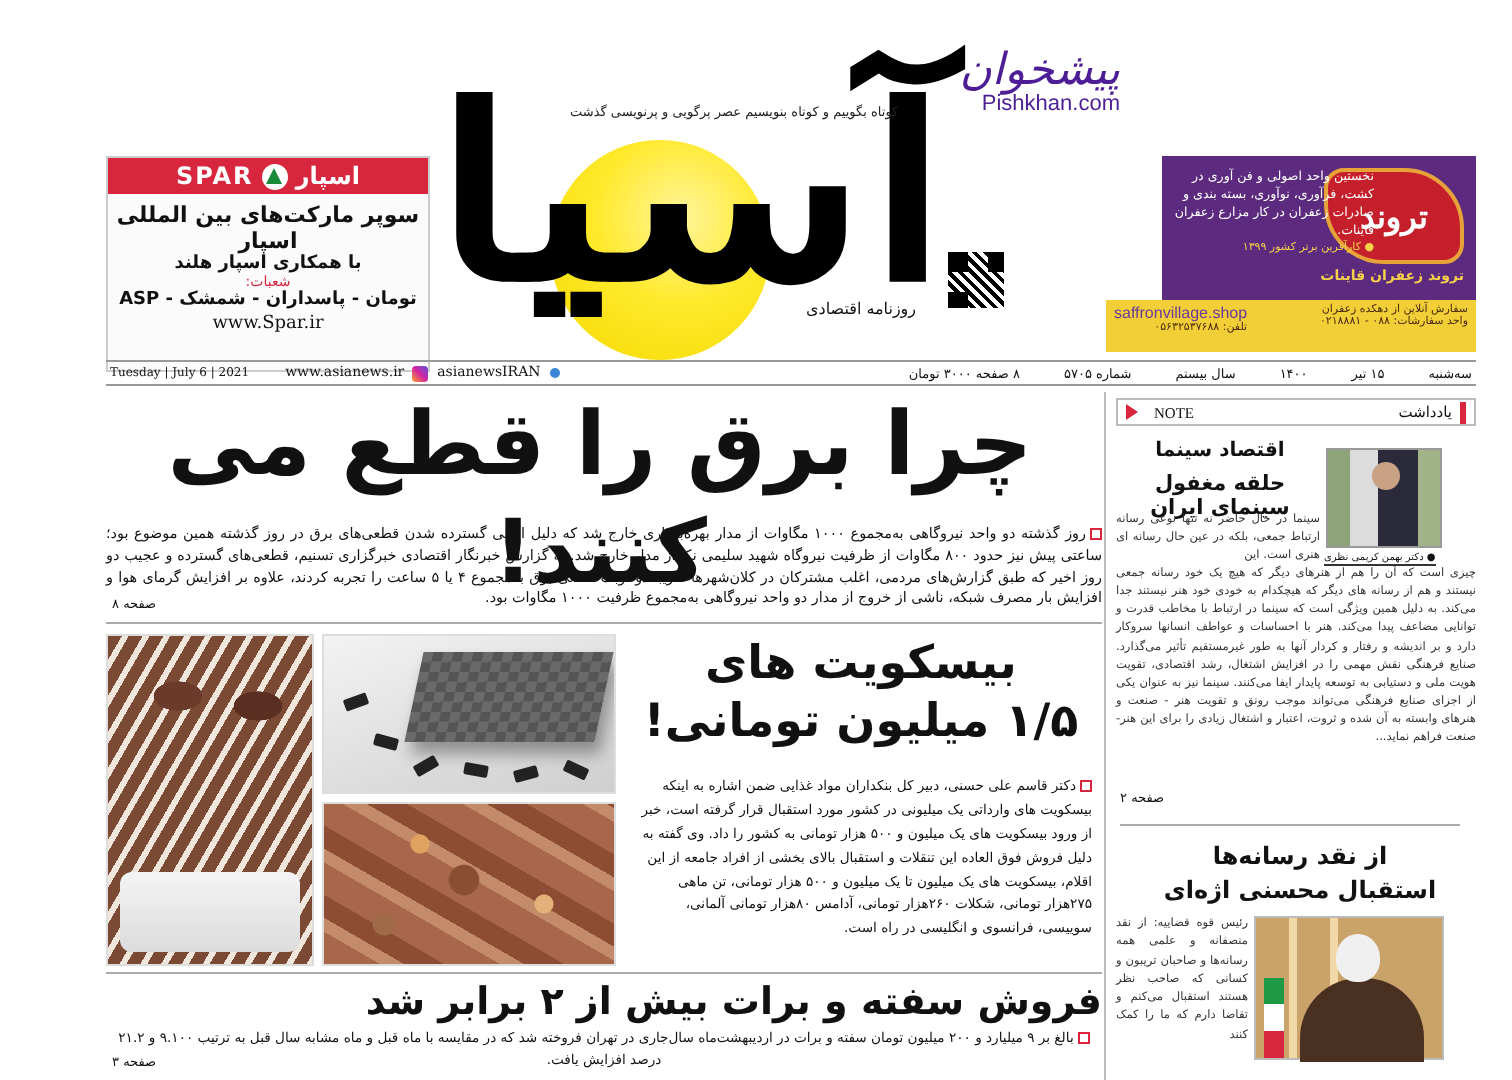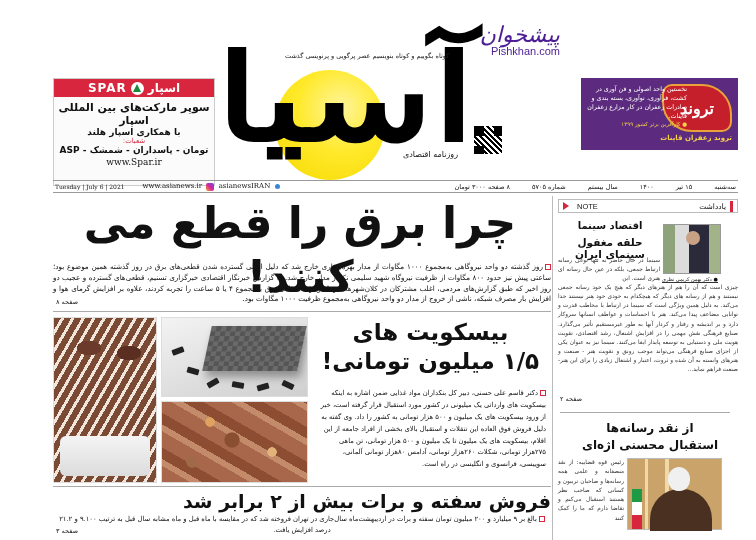--- a/index.html
+++ b/index.html
@@ -82,21 +82,21 @@
   .biscuit-head { left: 318px; top: 318px; width: 225px; text-align: center; font-size: 23px; font-weight: bold; line-height: 1.25; direction: rtl; }
   .biscuit-body { left: 318px; top: 388px; width: 228px; font-size: 6.8px; line-height: 1.75; direction: rtl; }
 
   .promis-head { left: 53px; top: 490px; width: 498px; text-align: right; font-size: 19px; font-weight: bold; direction: rtl; }
   .promis-body { left: 53px; top: 514px; width: 498px; font-size: 6.8px; line-height: 1.6; direction: rtl; text-align: center; }
   .promis-page { left: 56px; top: 527px; }
 
   
   .col-rule { left: 552px; top: 196px; width: 1px; height: 344px; background: #bbb; }
   .note-bar { left: 558px; top: 199px; width: 180px; height: 14px; border: 1px solid #bbb; display: flex; justify-content: space-between; align-items: center; padding: 0 4px; font-size: 7.5px; }
-  .note-bar .note-en { font-family: Liberation Sans, sans-serif; display: flex; gap: 8px; }
+  .note-bar .note-en { font-family: Liberation Serif, serif; display: flex; gap: 8px; }
   .tri-red { width: 0; height: 0; border-top: 4px solid transparent; border-bottom: 4px solid transparent; border-left: 6px solid #d7263d; }
   .bar-red { width: 3px; height: 11px; background: #d7263d; margin-left: 4px; display: inline-block; vertical-align: middle; }
   .op-photo { left: 663px; top: 224px; width: 58px; height: 50px; background: linear-gradient(90deg,#8fa37a 0 20%,#dcdcdc 20% 45%,#2a2a3a 45% 80%,#a2b38a 80%); border: 1px solid #999; }
   .op-photo::after { content:""; position:absolute; left:22px; top:6px; width:14px; height:14px; border-radius:50%; background:#c9a285; }
   .op-caption { left: 662px; top: 276px; font-size: 5px; direction: rtl; border-bottom: 1px solid #333; }
   .op-kicker { left: 560px; top: 220px; width: 100px; text-align: center; font-size: 10px; font-weight: bold; direction: rtl; }
   .op-title { left: 558px; top: 236px; width: 104px; text-align: center; font-size: 10.5px; font-weight: bold; direction: rtl; }
   .op-body-a { left: 558px; top: 256px; width: 102px; font-size: 5.8px; line-height: 1.55; direction: rtl; text-align: justify; color: #333; }
   .op-body-b { left: 558px; top: 283px; width: 180px; font-size: 5.8px; line-height: 1.58; direction: rtl; text-align: justify; color: #333; }
   .op-page { left: 560px; top: 395px; }
@@ -141,20 +141,30 @@
 
 <div class="abs trend-ad">
   <div class="trend-top">
     <div class="trend-logo">تروند</div>
     <div class="trend-brandline">تروند زعفران قاینات</div>
     <div class="trend-copy">
       <div>نخستین واحد اصولی و فن آوری در کشت، فرآوری، نوآوری، بسته بندی و صادرات زعفران در کار مزارع زعفران قاینات.</div>
       <div class="trend-award">● کارآفرین برتر کشور ۱۳۹۹</div>
     </div>
   </div>
+  <div class="trend-bottom">
+    <div>
+      <div class="site">saffronvillage.shop</div>
+      <div class="rtl">تلفن: ۰۵۶۳۲۵۳۷۶۸۸</div>
+    </div>
+    <div class="rtl">
+      <div>سفارش آنلاین از دهکده زعفران</div>
+      <div>واحد سفارشات: ۰۸۸ - ۰۲۱۸۸۸۱</div>
+    </div>
+  </div>
 </div>
 
 <div class="abs datebar">
   <div class="left">
     <span class="en-date">Tuesday | July 6 | 2021</span>
     <span>
       <span>www.asianews.ir</span>
       <span class="insta"></span>
       <span>asianewsIRAN</span>
       <span class="verified"></span>

